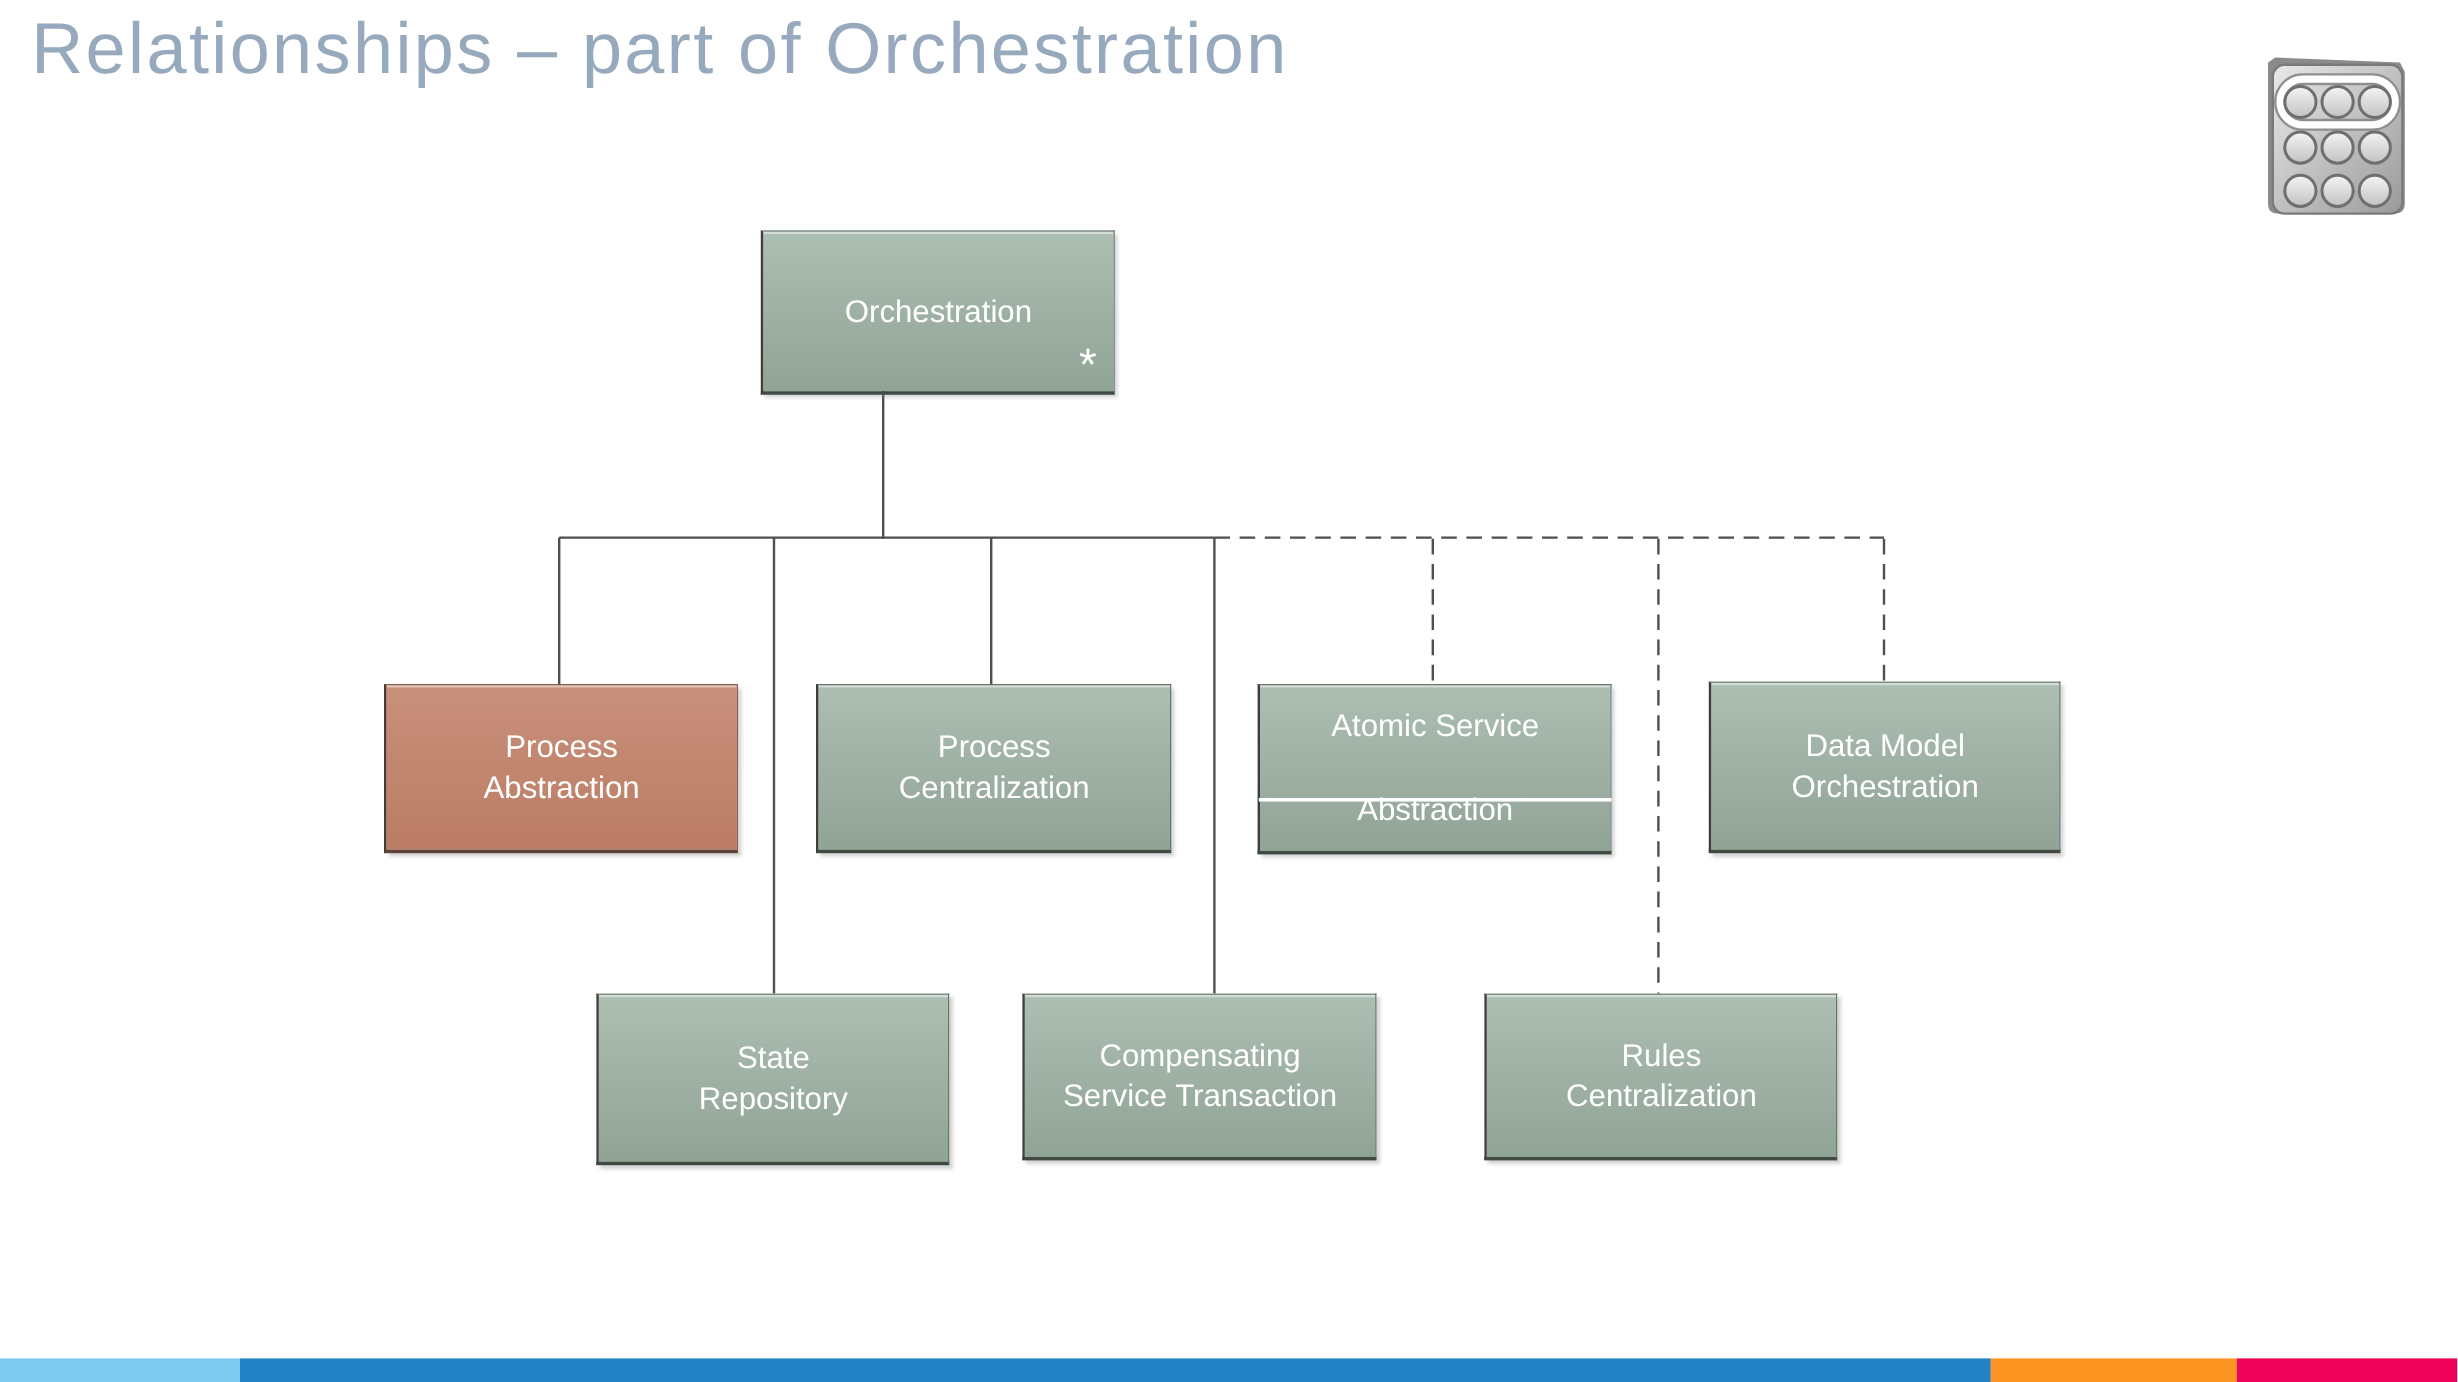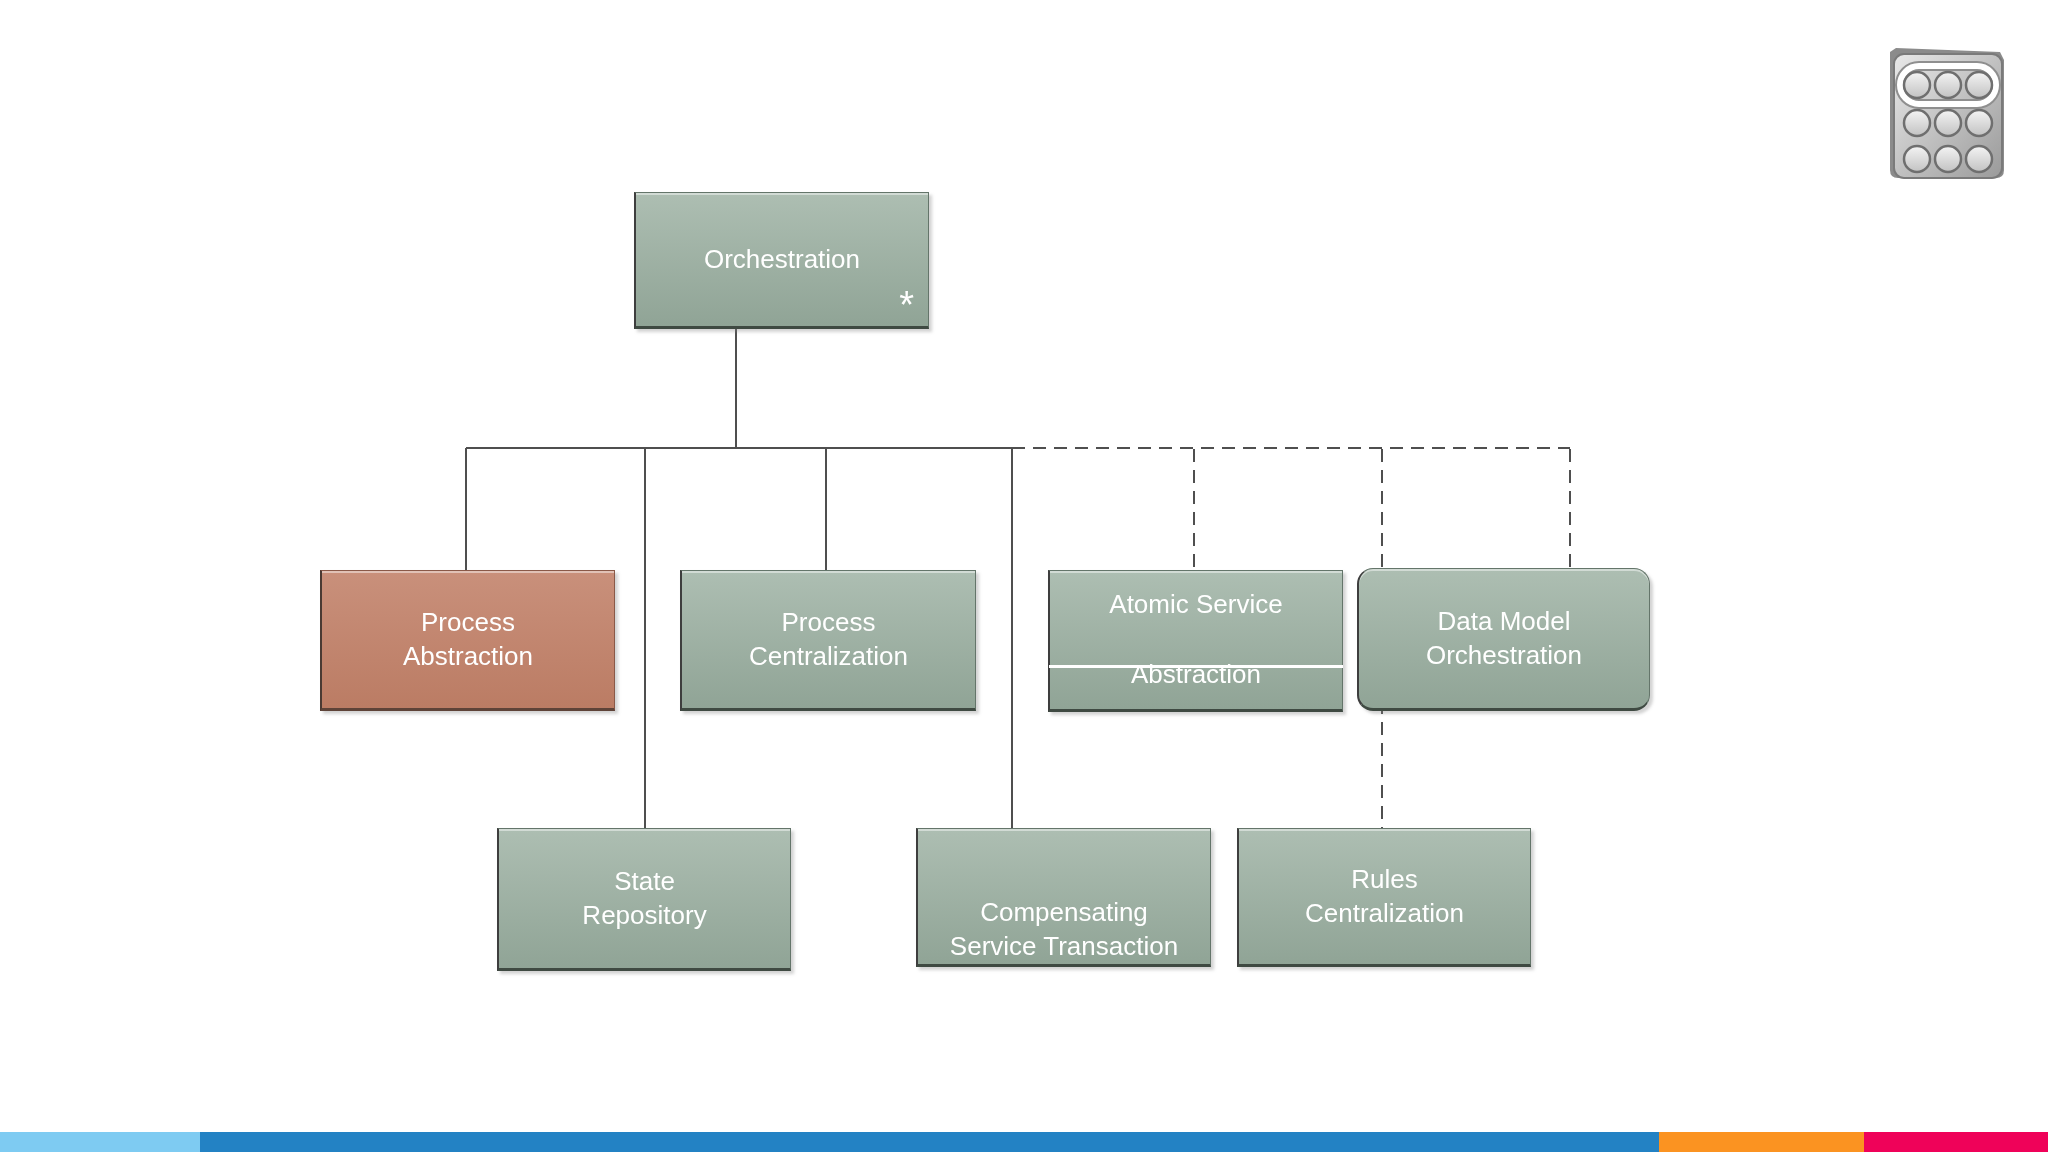--- a/index.html
+++ b/index.html
@@ -31,20 +31,21 @@
   .node .badge{position:absolute;right:14px;bottom:-4px;font-size:38px;color:#fff;}
   .node .divider{position:absolute;left:-1px;right:-1px;top:68%;height:3px;background:#fff;}
   .footer-bar{position:absolute;left:0;bottom:0;width:2048px;height:20px;display:flex;}
   .footer-bar .seg{height:100%;}
 </style>
 </head>
 <body>
 
 <div class="slide">
 
+  <h1 class="slide-title">Relationships – part of Orchestration</h1>
 
   <div class="corner-icon">
     <svg width="126" height="136" viewBox="0 0 126 136">
       <defs>
         <linearGradient id="bodyGrad" x1="0" y1="0" x2="1" y2="1">
           <stop offset="0" stop-color="#e9e9e9"></stop>
           <stop offset="0.55" stop-color="#bdbdbd"></stop>
           <stop offset="1" stop-color="#9a9a9a"></stop>
         </linearGradient>
         <linearGradient id="cGrad" x1="0" y1="0" x2="0" y2="1">
@@ -94,29 +95,29 @@
       </div>
       <div class="node green" style="left: 680px; top: 570px; width: 293px; height: 137px; color: rgb(255, 255, 255);">
         <div>Process</div>
         <div>Centralization</div>
       </div>
       <div class="node green" style="left: 1048px; top: 570px; width: 292px; height: 138px; color: rgb(255, 255, 255); gap: 36px;">
         <div>Atomic Service</div>
         <div>Abstraction</div>
         <div class="divider"></div>
       </div>
-      <div class="node green" style="left: 1357px; top: 568px; width: 290px; height: 139px; color: rgb(255, 255, 255); border-radius: 16px;">
+      <div class="node green" style="left: 1424px; top: 568px; width: 290px; height: 139px; color: rgb(255, 255, 255);">
         <div>Data Model</div>
         <div>Orchestration</div>
       </div>
       <div class="node green" style="left: 497px; top: 828px; width: 291px; height: 139px; color: rgb(255, 255, 255);">
         <div>State</div>
         <div>Repository</div>
       </div>
-      <div class="node green" style="left: 916px; top: 828px; width: 292px; height: 135px; color: rgb(255, 255, 255); justify-content: flex-end;">
+      <div class="node green" style="left: 852px; top: 828px; width: 292px; height: 135px; color: rgb(255, 255, 255);">
         <div>Compensating</div>
         <div>Service Transaction</div>
       </div>
       <div class="node green" style="left: 1237px; top: 828px; width: 291px; height: 135px; color: rgb(255, 255, 255);">
         <div>Rules</div>
         <div>Centralization</div>
       </div>
     </div>
 
   <div class="footer-bar" id="footer-bar">

